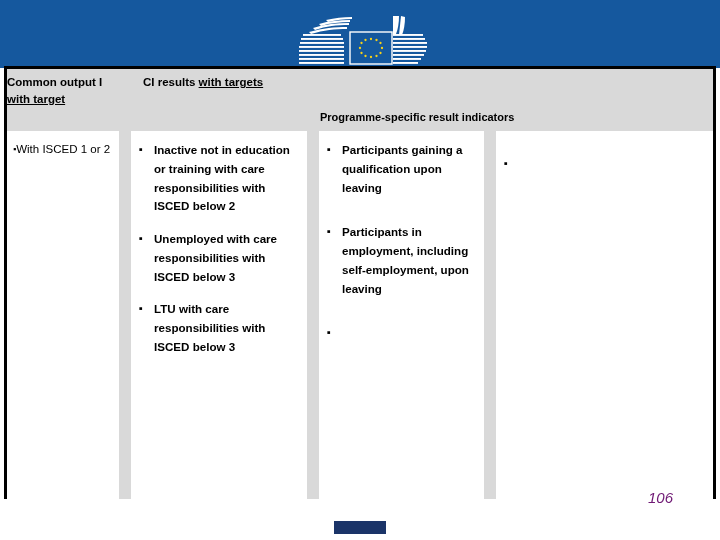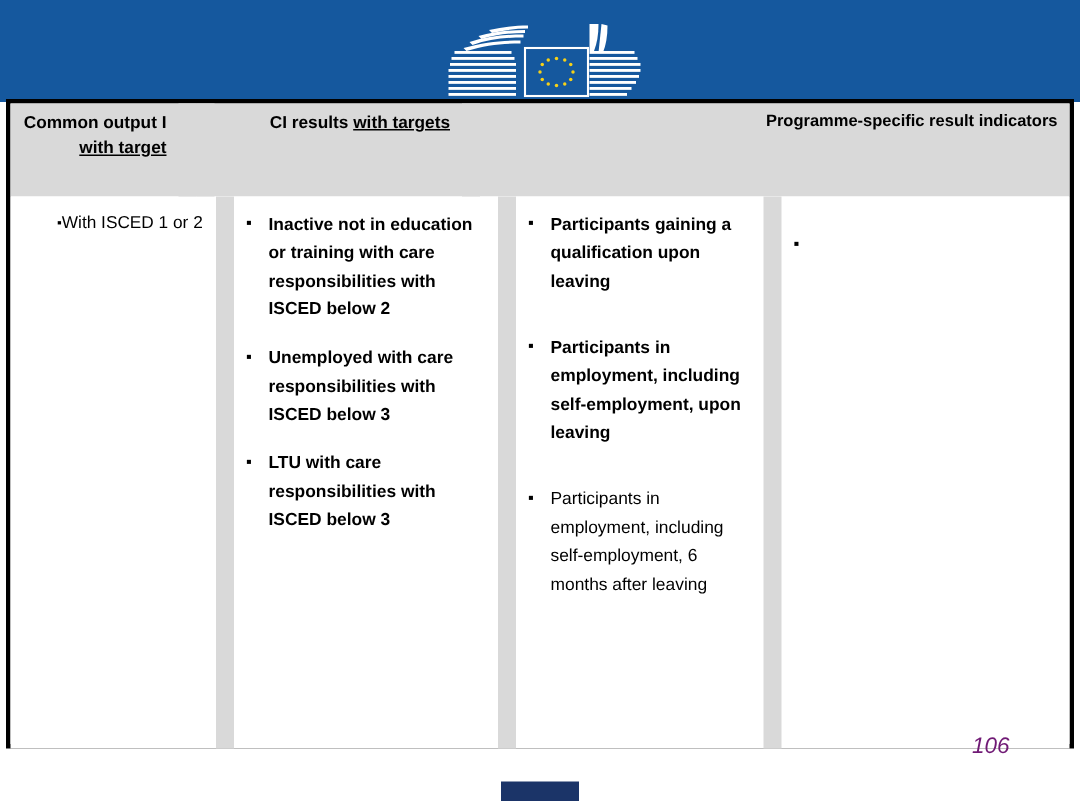--- a/index.html
+++ b/index.html
@@ -48,50 +48,49 @@
   }
   .head-row {
     display: flex;
     background: #d9d9d9;
     height: 62px;
   }
   .body-row {
     display: flex;
     background: #ffffff;
     height: 368px;
-    padding-left: 25px;
   }
   .col {
     box-sizing: border-box;
     overflow: hidden;
   }
   .gap {
     background: #d9d9d9;
     width: 12px;
     flex: 0 0 12px;
     box-sizing: border-box;
   }
   .body-row .gap {
     background: #d9d9d9;
   }
   .c1 { flex: 0 0 112px; }
   .c2 { flex: 0 0 176px; }
   .c3 { flex: 0 0 165px; }
   .c4 { flex: 0 0 1px; flex-grow: 1; }
 
   .head-cell {
-    padding: 5px 8px 0 6px;
+    padding: 5px 8px 0 0;
     font-size: 11.5px;
     font-weight: bold;
     line-height: 1.45;
     color: #000000;
-    text-align: right;
   }
   .head-cell.small {
     font-size: 11px;
+    margin-top: 36px;
   }
   .head-cell u {
     text-decoration: underline;
     margin-top: 41px;
   }
 
   .body-cell {
     padding: 10px 8px 0 6px;
   }
 
@@ -231,21 +230,21 @@
         <li class="bold"><span class="marker">▪</span><span>Unemployed with care responsibilities with ISCED below 3</span></li>
         <li class="bold"><span class="marker">▪</span><span>LTU with care responsibilities with ISCED below 3</span></li>
       </ul>
     </div>
     <div class="gap"></div>
 
     <div class="col c3 body-cell">
       <ul class="bl">
         <li class="bold gapbelow"><span class="marker">▪</span><span>Participants gaining a qualification upon leaving</span></li>
         <li class="bold gapbelow"><span class="marker">▪</span><span>Participants in employment, including self-employment, upon leaving</span></li>
-        <li class="regular"><span class="marker">▪</span><span>Participants in employment, including self-employment, 6 months after leaving</span></li>
+        <li class="regular"><span class="marker">▪</span></li>
       </ul>
     </div>
     <div class="gap"></div>
 
     <div class="col c4 body-cell">
       <ul class="bl">
         <li class="bold"><span class="marker">▪</span></li>
       </ul>
     </div>
 

